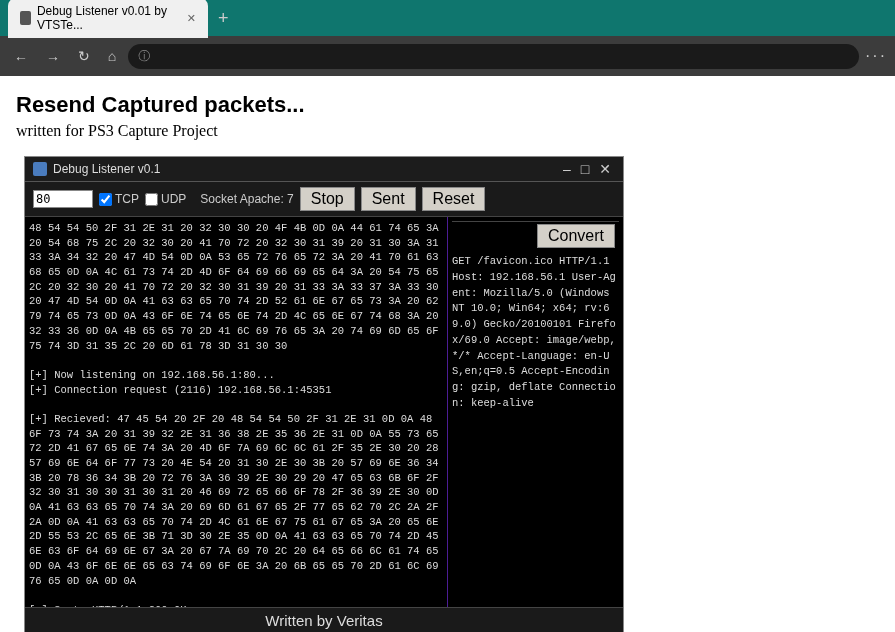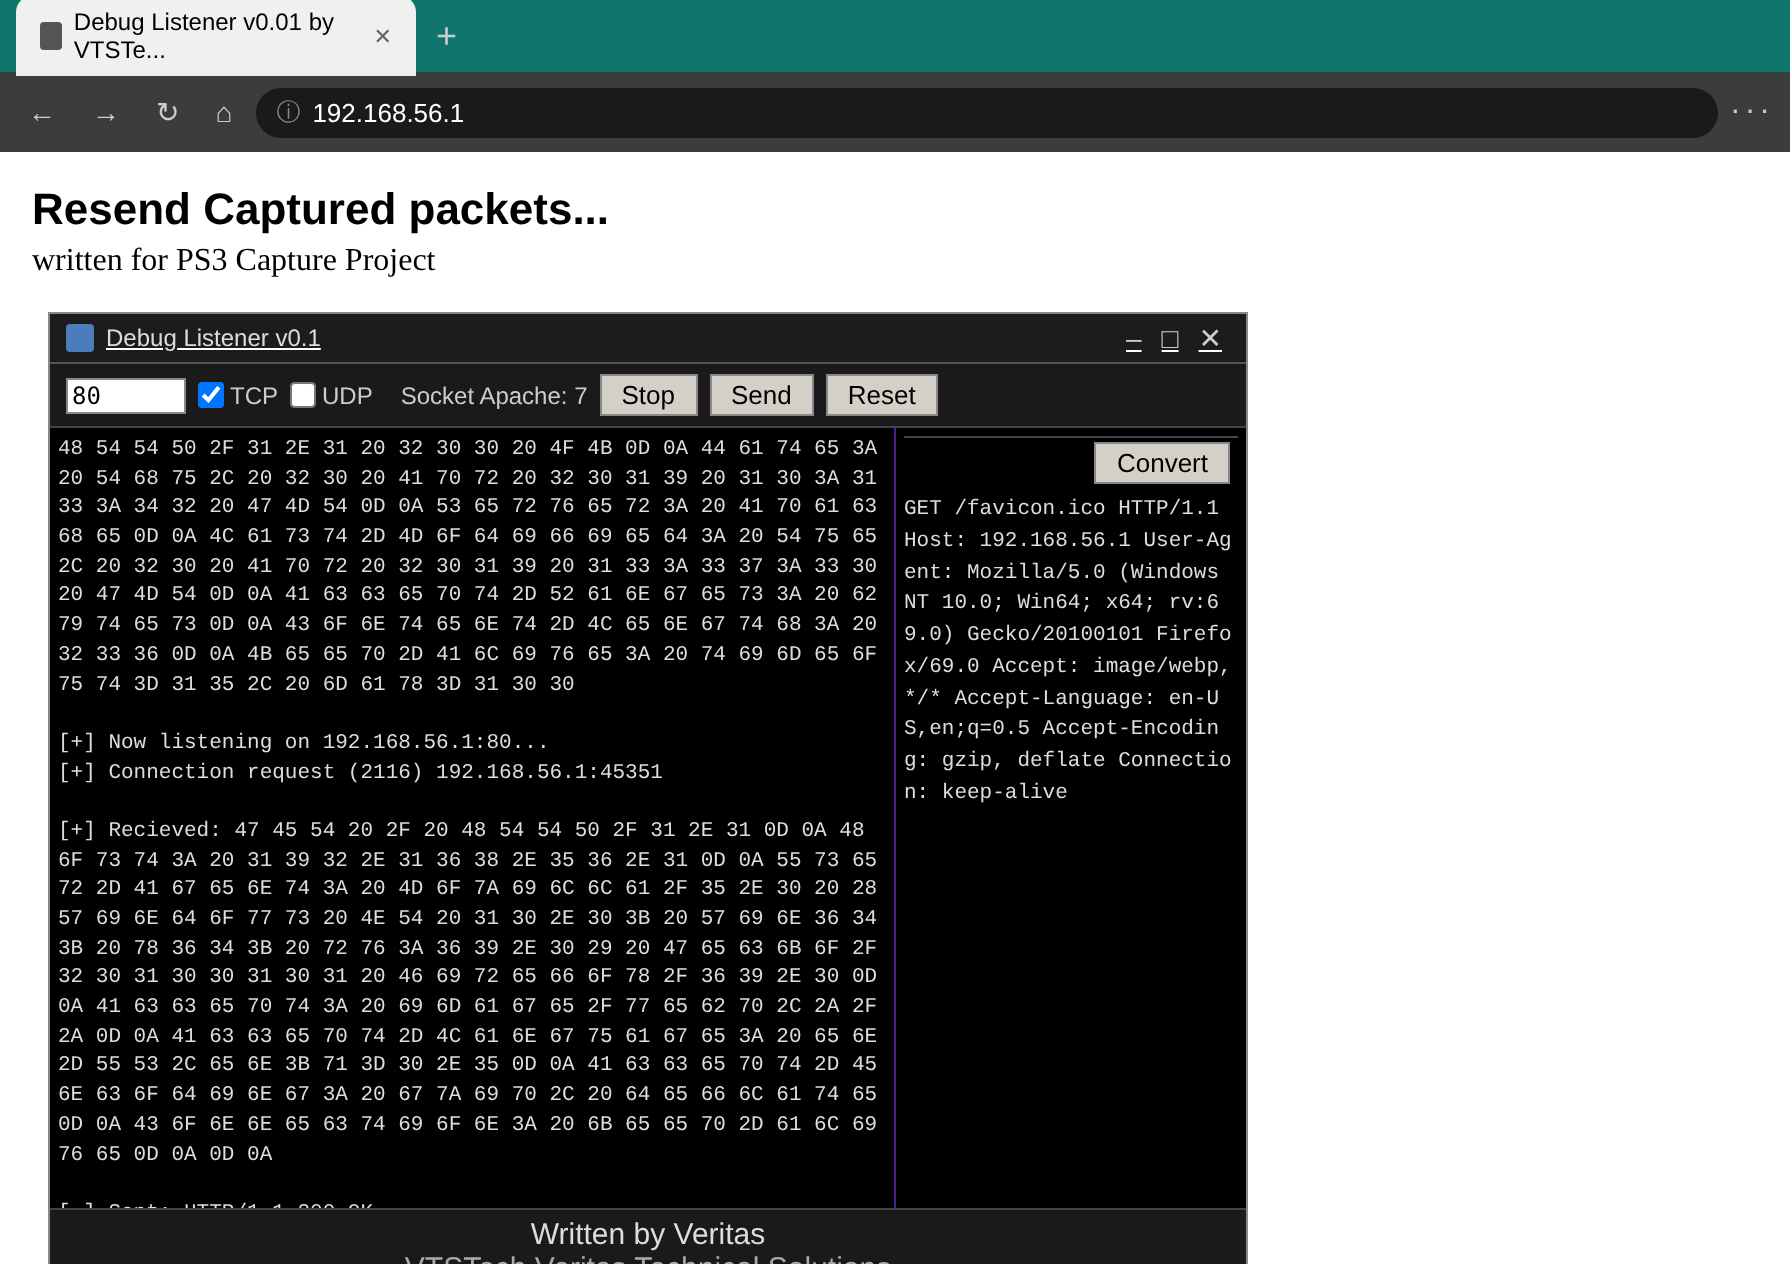--- a/index.html
+++ b/index.html
@@ -123,21 +123,20 @@
       font-size: 11px;
       margin-left: 8px;
     }
     .debug-titlebar {
       background: #1c1c1c;
       border-bottom: 1px solid #555;
       padding: 4px 8px;
       display: flex;
       align-items: center;
       justify-content: space-between;
-      text-decoration: underline;
     }
     .debug-title-left {
       display: flex;
       align-items: center;
       gap: 6px;
       color: #ddd;
       font-size: 12px;
       font-family: Arial, sans-serif;
     }
     .debug-title-icon {
@@ -188,21 +187,21 @@
       color: #ccc;
       font-family: Arial, sans-serif;
       font-size: 12px;
       margin-left: 8px;
     }
     .ctrl-btn {
       background: #d4d0c8;
       color: #000;
       border: 1px solid #888;
       padding: 2px 10px;
-      font-size: 13px;
+      font-size: 16px;
       cursor: pointer;
       font-family: Arial, sans-serif;
     }
 
     .debug-body {
       display: flex;
       height: 390px;
     }
     .debug-left {
       flex: 1;
@@ -260,21 +259,20 @@
   <button class="new-tab-btn">+</button>
 </div>
 
 <div class="browser-toolbar">
   <button class="nav-btn">←</button>
   <button class="nav-btn">→</button>
   <button class="nav-btn">↻</button>
   <button class="nav-btn">⌂</button>
   <div class="address-bar-container">
     <span class="lock-icon">ⓘ</span>
-    <input class="address-bar" type="text" value="192.168.56.1" style="">
   </div>
   <button class="menu-btn">···</button>
 </div>
 
 <div class="page-content">
   <h1 class="page-title">Resend Captured packets...</h1>
   <p class="page-subtitle">written for PS3 Capture Project</p>
 
   <div class="debug-window">
 
@@ -298,21 +296,21 @@
       </label>
       <label class="checkbox-label">
         <input type="checkbox" style="">
         <span>UDP</span>
       </label>
       <span class="socket-state">
         <span>Socket Apache:</span>
         <span>7</span>
       </span>
       <button class="ctrl-btn">Stop</button>
-      <button class="ctrl-btn">Send</button>
+      <button class="ctrl-btn">Sent</button>
       <button class="ctrl-btn">Reset</button>
     </div>
 
     <div class="debug-body">
       <div class="debug-left">48 54 54 50 2F 31 2E 31 20 32 30 30 20 4F 4B 0D 0A 44 61 74 65 3A 20 54 68 75 2C 20 32 30 20 41 70 72 20 32 30 31 39 20 31 30 3A 31 33 3A 34 32 20 47 4D 54 0D 0A 53 65 72 76 65 72 3A 20 41 70 61 63 68 65 0D 0A 4C 61 73 74 2D 4D 6F 64 69 66 69 65 64 3A 20 54 75 65 2C 20 32 30 20 41 70 72 20 32 30 31 39 20 31 33 3A 33 37 3A 33 30 20 47 4D 54 0D 0A 41 63 63 65 70 74 2D 52 61 6E 67 65 73 3A 20 62 79 74 65 73 0D 0A 43 6F 6E 74 65 6E 74 2D 4C 65 6E 67 74 68 3A 20 32 33 36 0D 0A 4B 65 65 70 2D 41 6C 69 76 65 3A 20 74 69 6D 65 6F 75 74 3D 31 35 2C 20 6D 61 78 3D 31 30 30
 
 [+] Now listening on 192.168.56.1:80...
 [+] Connection request (2116) 192.168.56.1:45351
 
 [+] Recieved: 47 45 54 20 2F 20 48 54 54 50 2F 31 2E 31 0D 0A 48 6F 73 74 3A 20 31 39 32 2E 31 36 38 2E 35 36 2E 31 0D 0A 55 73 65 72 2D 41 67 65 6E 74 3A 20 4D 6F 7A 69 6C 6C 61 2F 35 2E 30 20 28 57 69 6E 64 6F 77 73 20 4E 54 20 31 30 2E 30 3B 20 57 69 6E 36 34 3B 20 78 36 34 3B 20 72 76 3A 36 39 2E 30 29 20 47 65 63 6B 6F 2F 32 30 31 30 30 31 30 31 20 46 69 72 65 66 6F 78 2F 36 39 2E 30 0D 0A 41 63 63 65 70 74 3A 20 69 6D 61 67 65 2F 77 65 62 70 2C 2A 2F 2A 0D 0A 41 63 63 65 70 74 2D 4C 61 6E 67 75 61 67 65 3A 20 65 6E 2D 55 53 2C 65 6E 3B 71 3D 30 2E 35 0D 0A 41 63 63 65 70 74 2D 45 6E 63 6F 64 69 6E 67 3A 20 67 7A 69 70 2C 20 64 65 66 6C 61 74 65 0D 0A 43 6F 6E 6E 65 63 74 69 6F 6E 3A 20 6B 65 65 70 2D 61 6C 69 76 65 0D 0A 0D 0A

